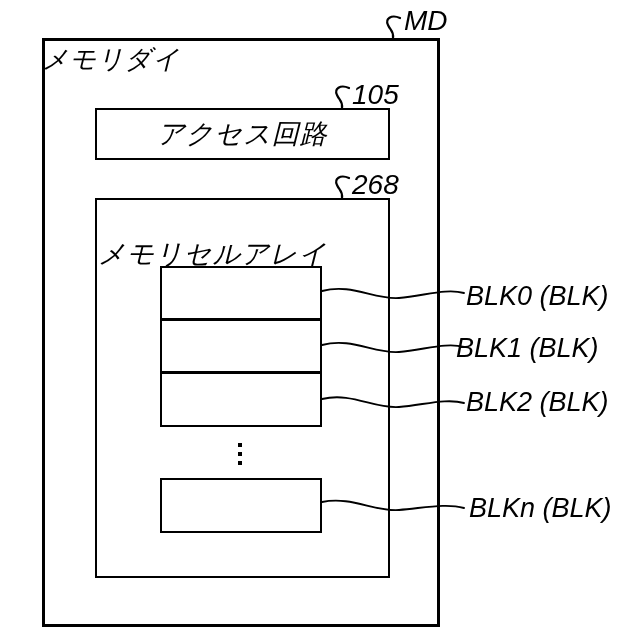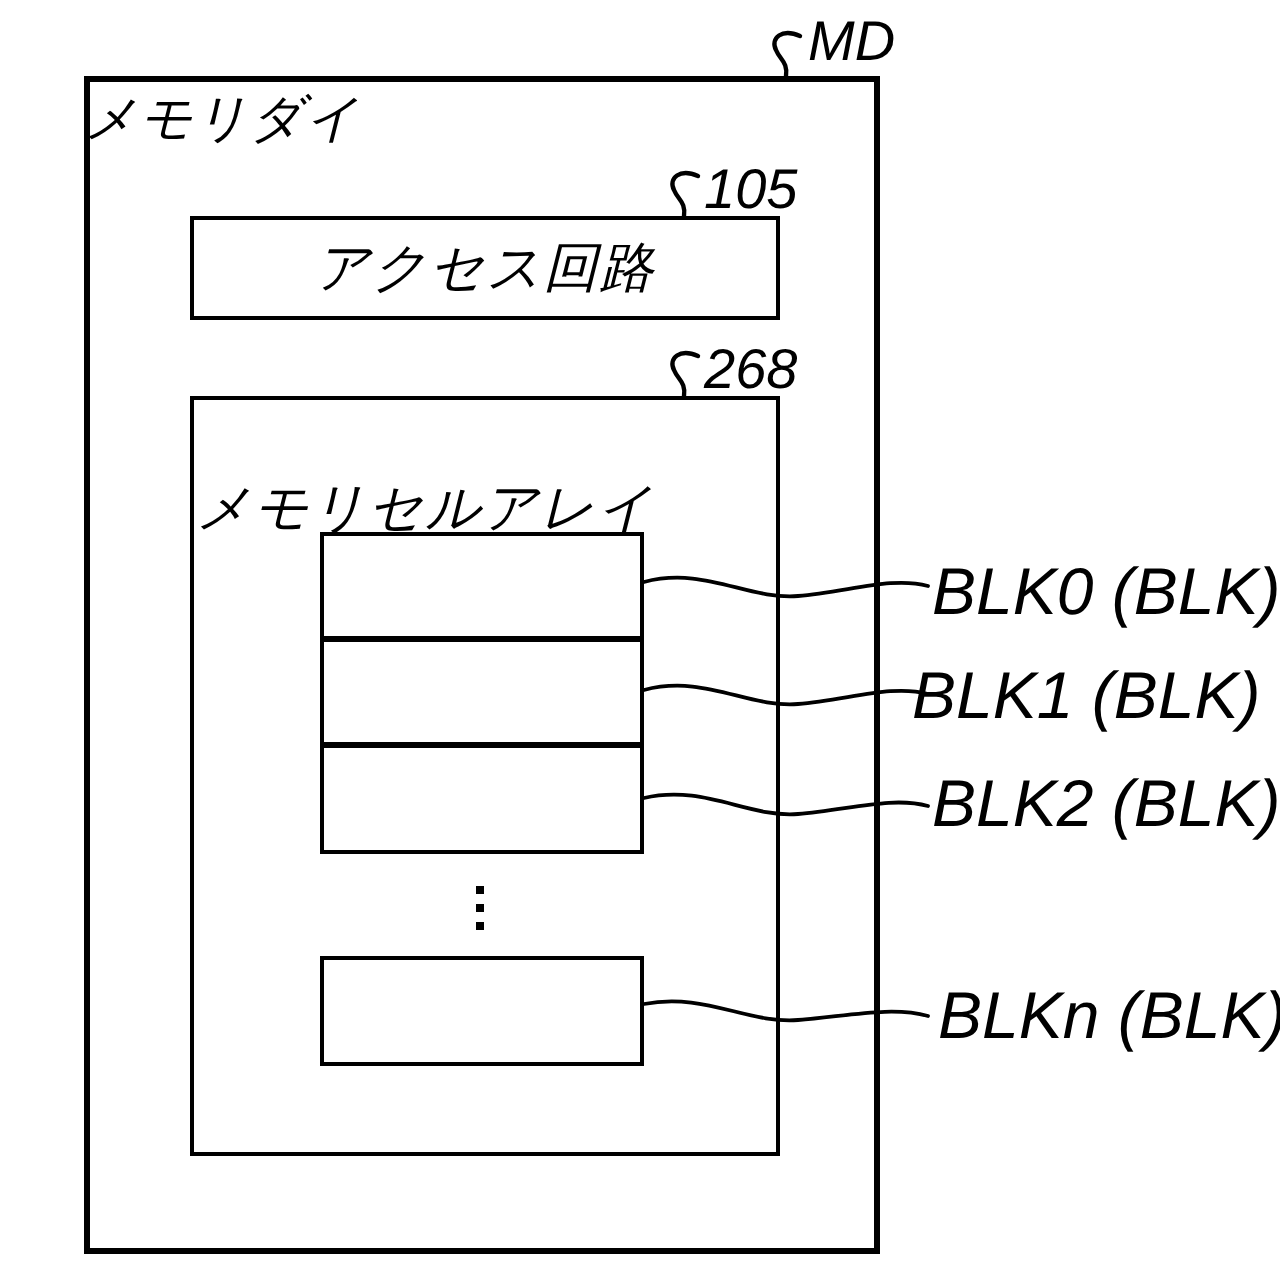--- a/index.html
+++ b/index.html
@@ -7,21 +7,21 @@
     width:640px;height:640px;background:#ffffff;
     font-family:"Liberation Sans","DejaVu Sans",sans-serif;
     color:#000;position:relative;overflow:hidden;
   }
   .abs{position:absolute;font-style:italic;}
   .box{box-sizing:border-box;border:2.5px solid #000;background:#fff;}
   .outer{border-width:3px;}
   .ctr{display:flex;align-items:center;justify-content:center;}
   .jp{font-size:27px;letter-spacing:1px;white-space:nowrap;}
   .ref{font-size:28px;white-space:nowrap;}
-  .blk-label{font-size:33px;line-height:30px;white-space:nowrap;}
+  .blk-label{font-size:27px;line-height:30px;white-space:nowrap;}
   .sep{background:#000;height:2.5px;}
   .dot{width:4px;height:4px;background:#000;position:absolute;left:238px;}
   svg.overlay{position:absolute;left:0;top:0;pointer-events:none;}
 </style>
 </head>
 <body>
 
 <div class="abs box outer" style="left:42px;top:38px;width:398px;height:589px;"></div>
 <div class="abs jp" style="left:42px;top:42px;width:341px;text-align:left;font-size:26px;">メモリダイ</div>
 

